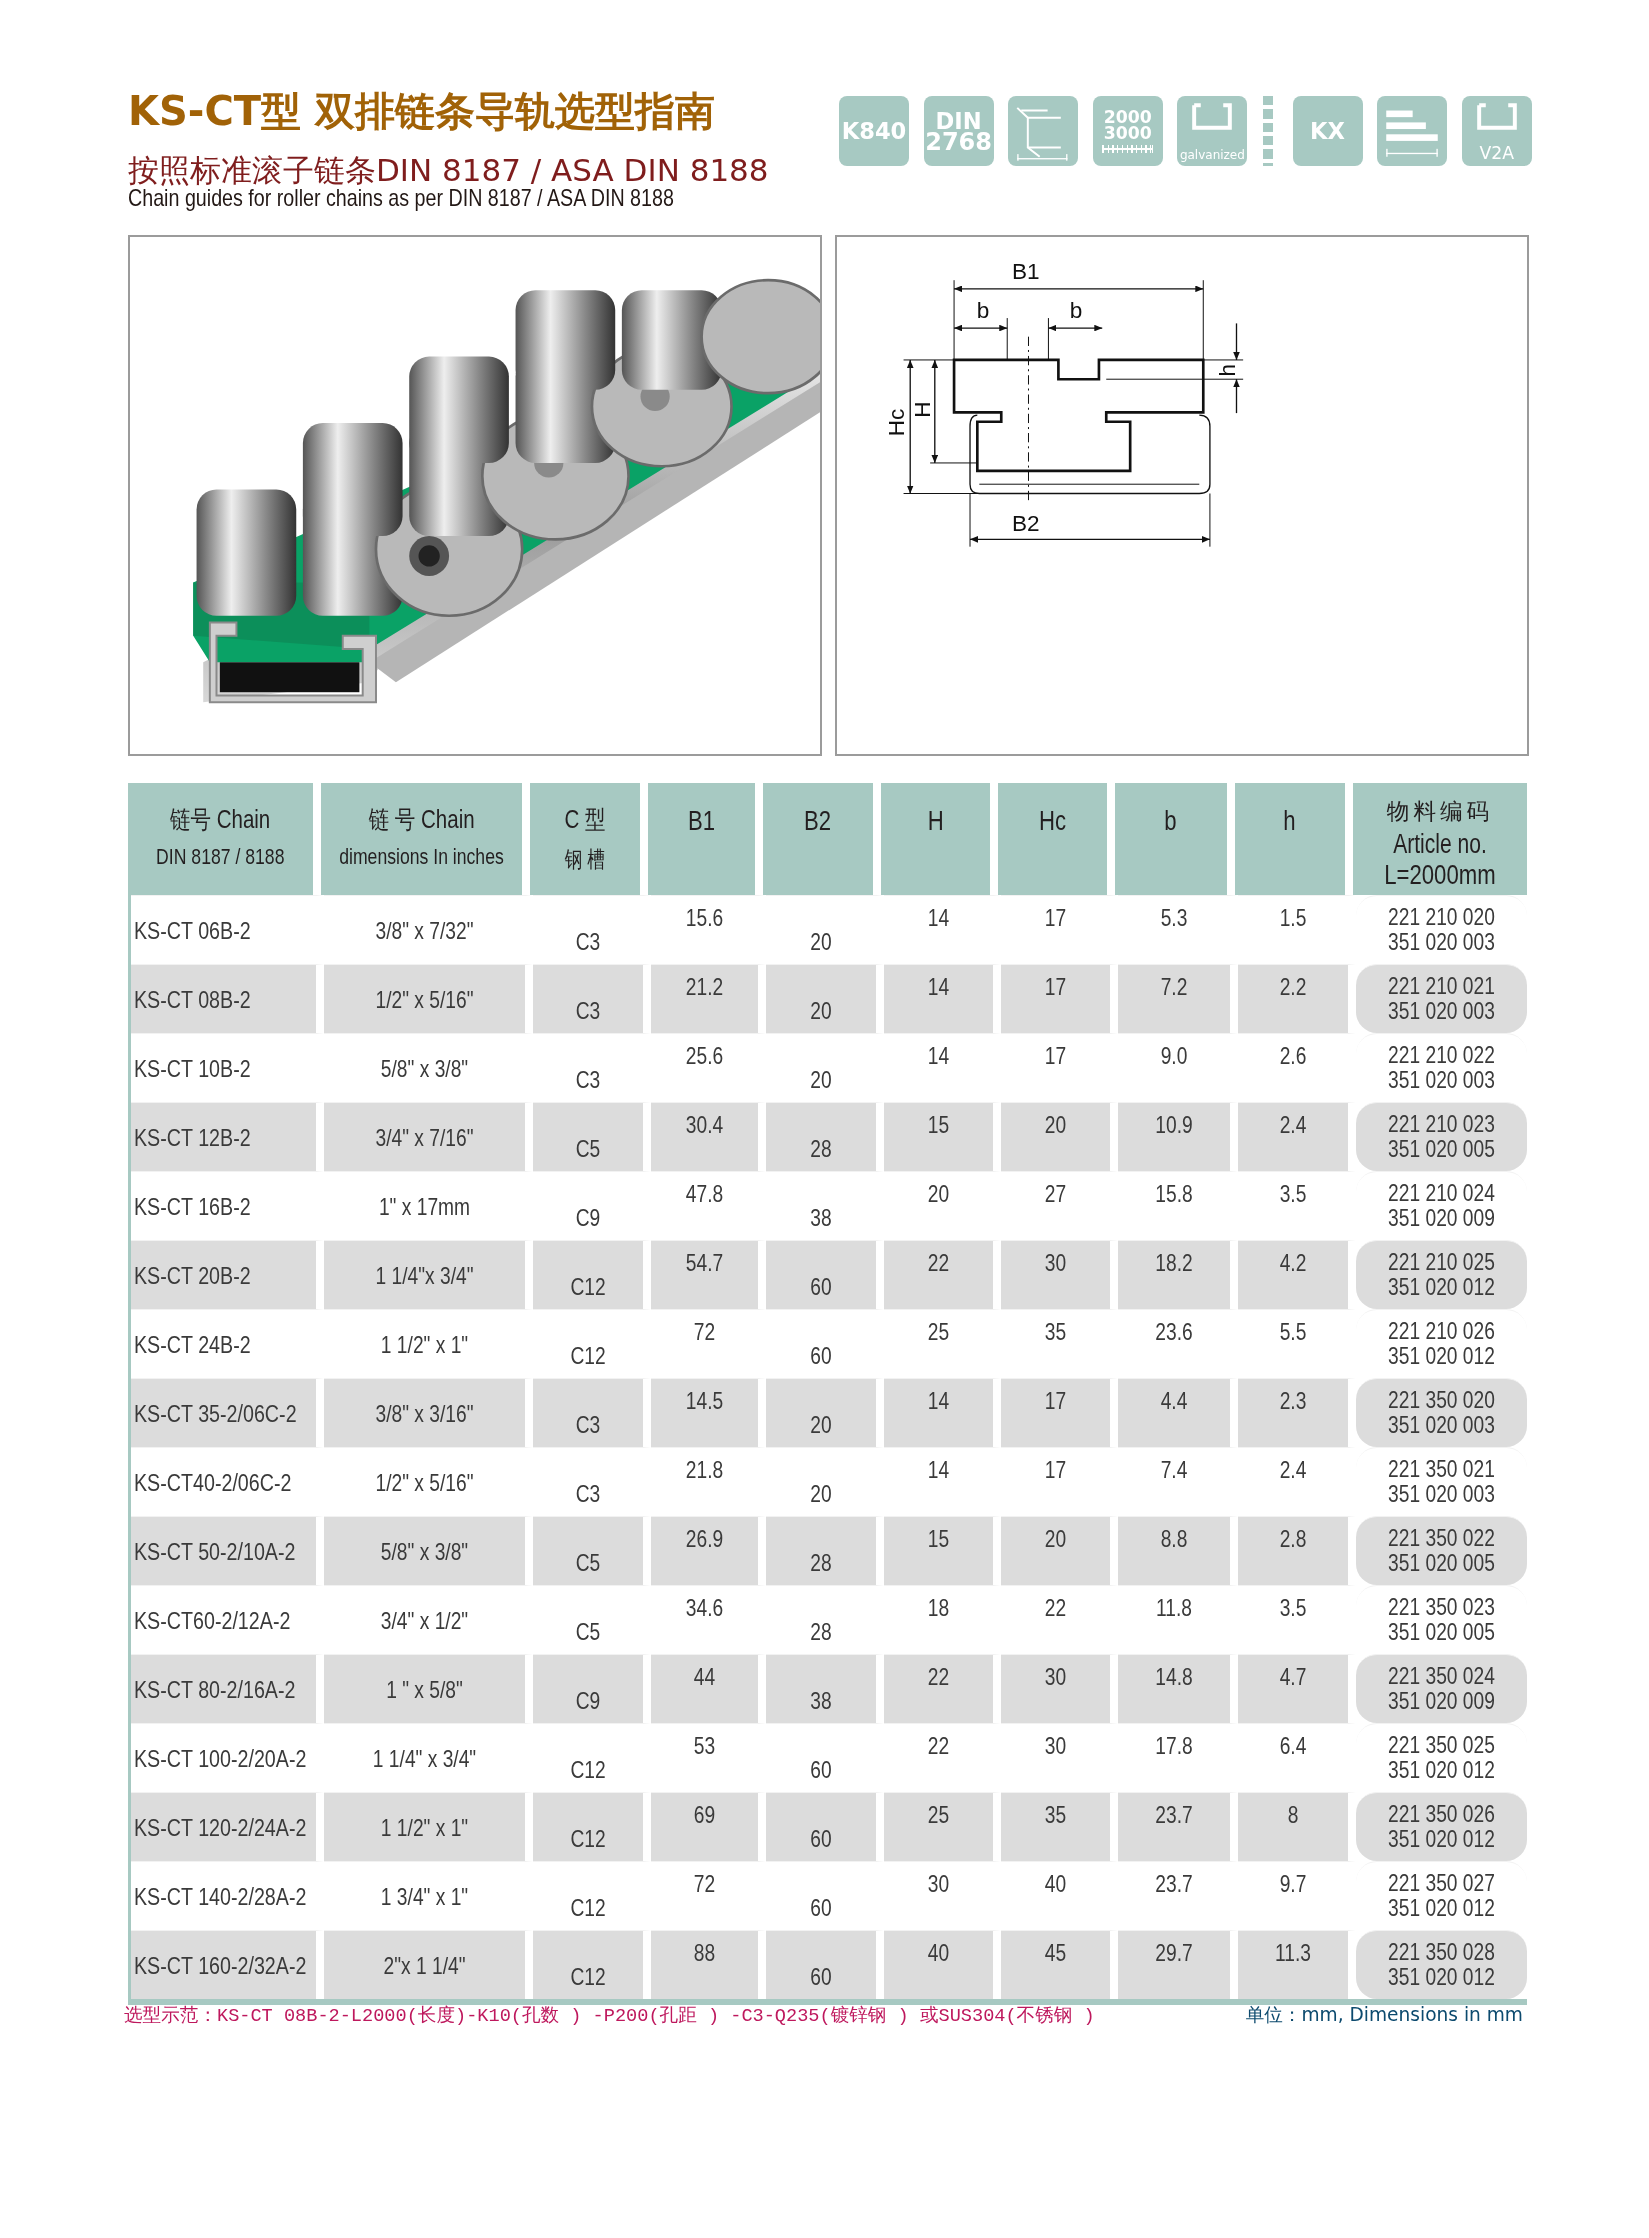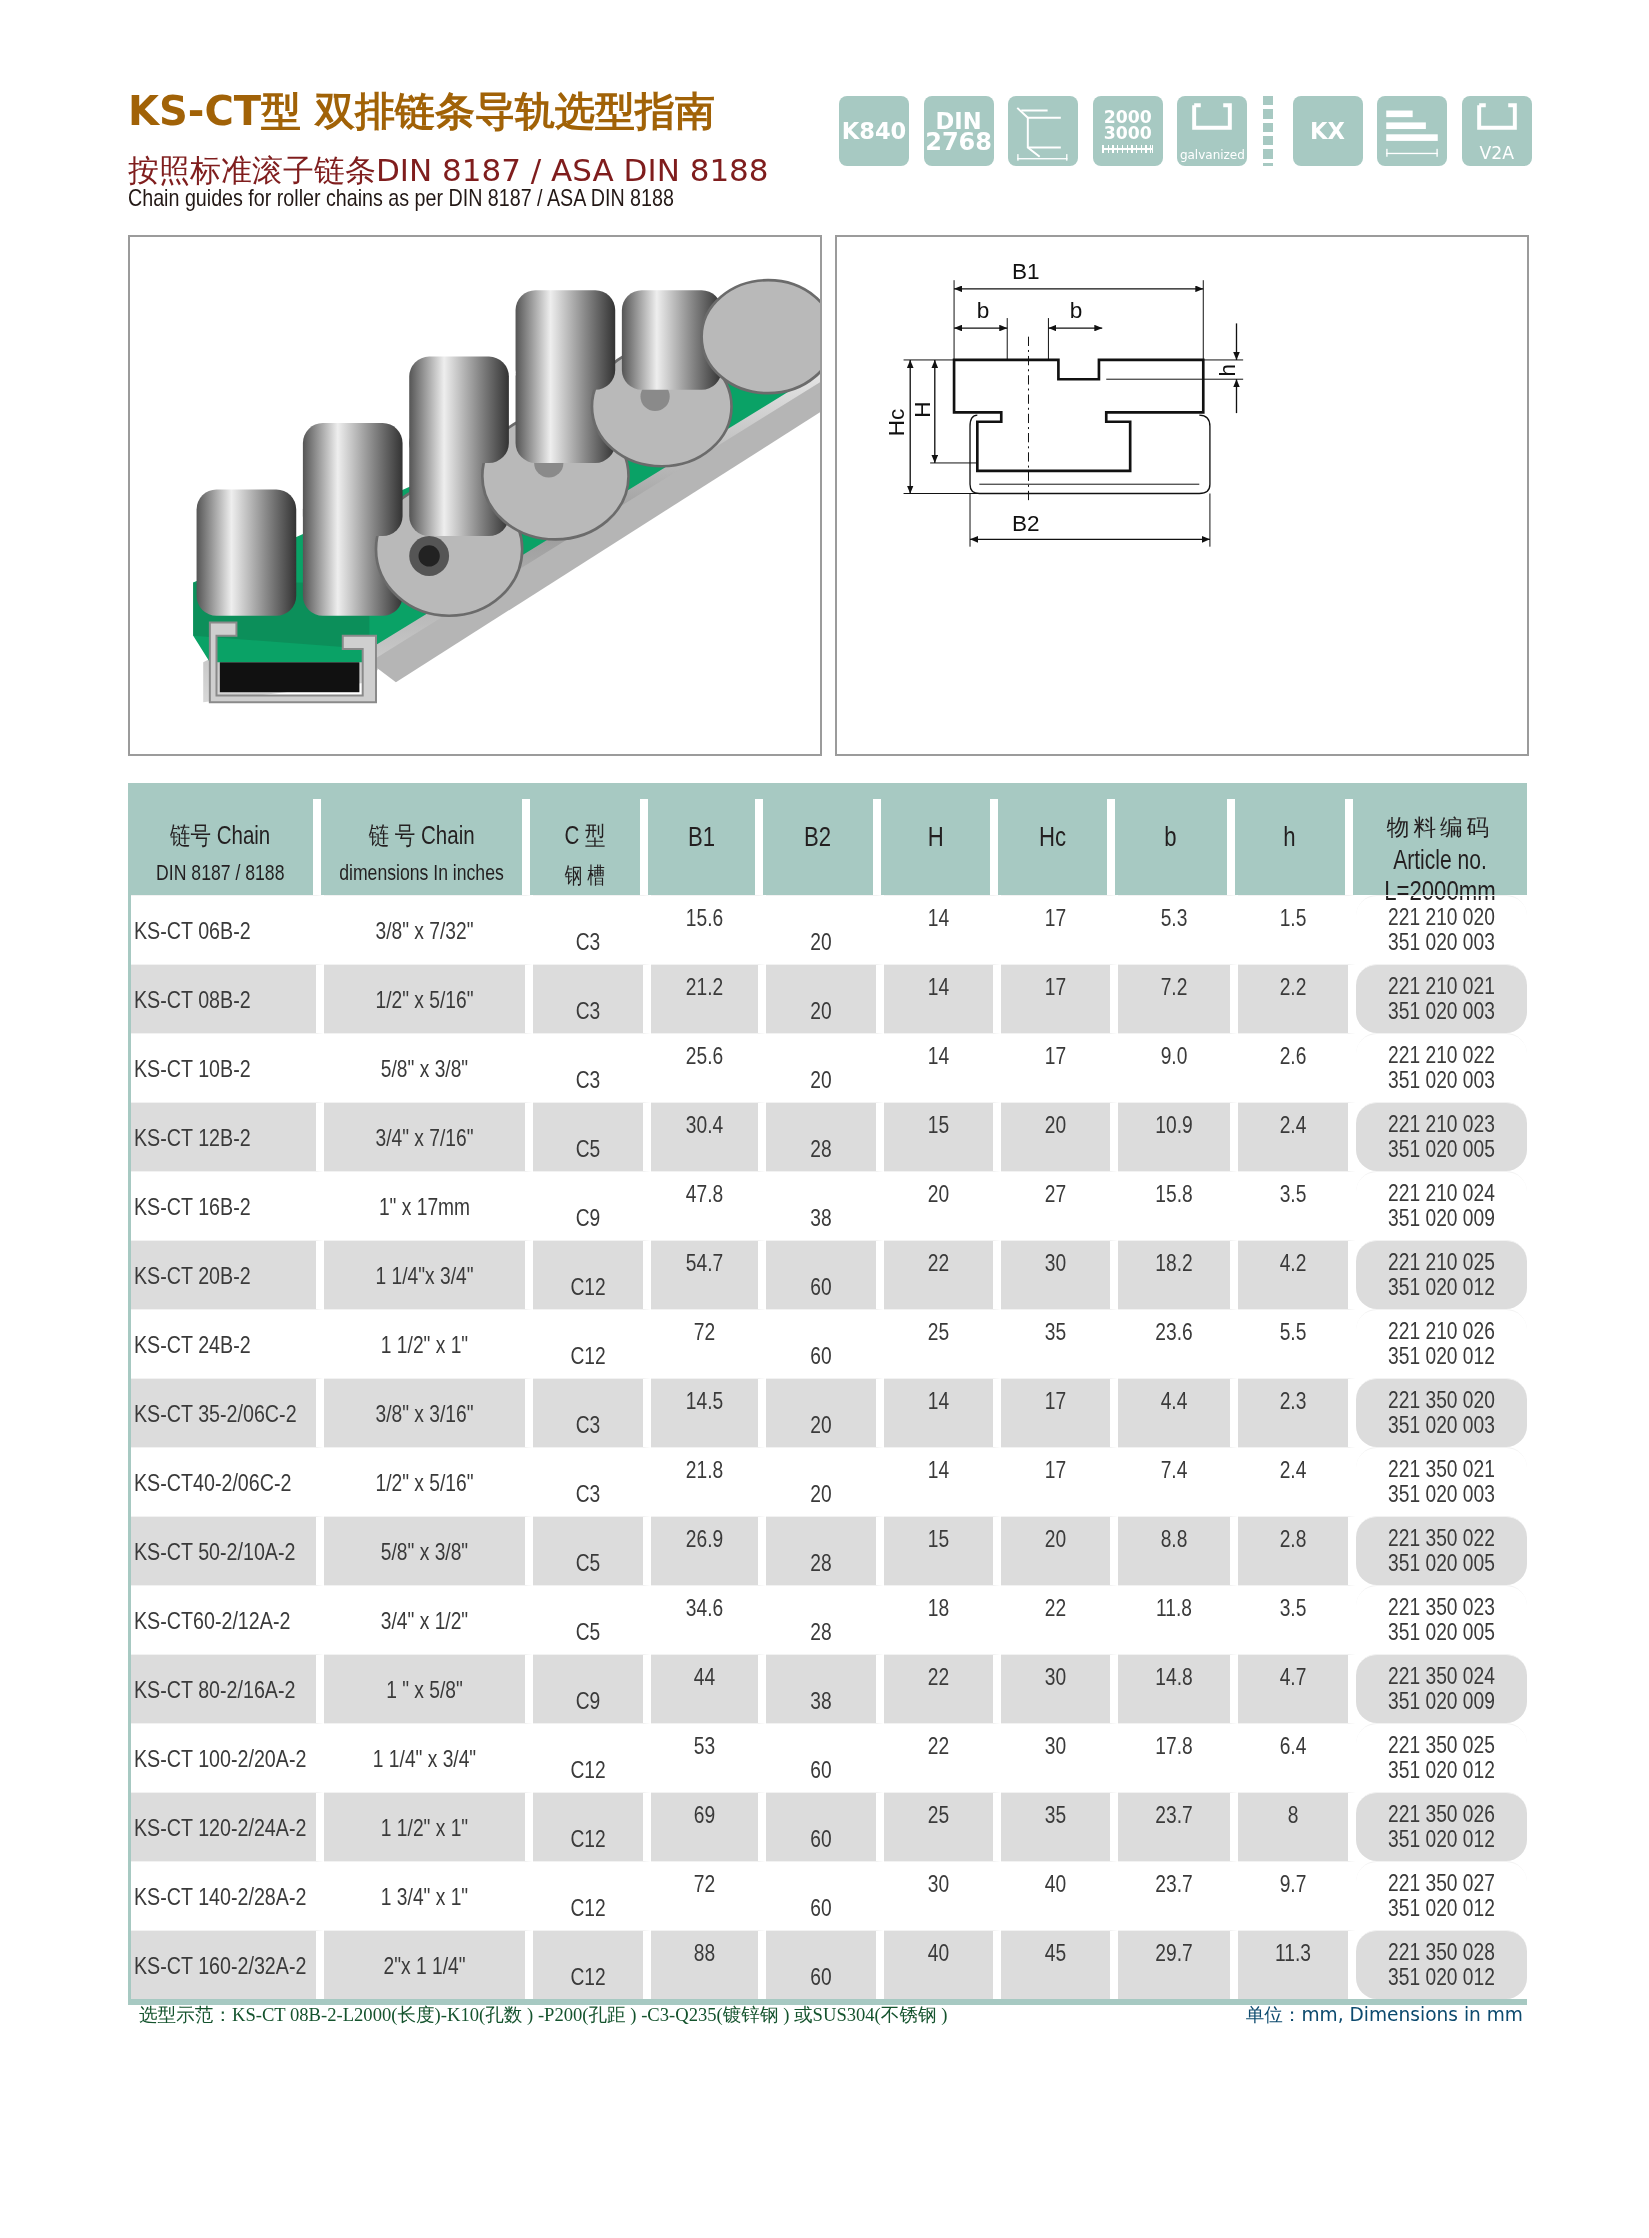--- a/index.html
+++ b/index.html
@@ -18,21 +18,21 @@
   .badge .cap { font-size: 12px; font-weight: normal; position: absolute; bottom: 4px; left: 0; right: 0; text-align: center; }
   .badge .cap2 { font-size: 17.3px; font-weight: normal; position: absolute; bottom: 2.7px; left: 0; right: 0; text-align: center; }
   .ruler { width: 51px; height: 8px; border-left: 1.3px solid #fff; border-right: 1.3px solid #fff; background: repeating-linear-gradient(90deg, #fff 0 1.3px, transparent 1.3px 4.7px); position: relative; }
   .ruler::after { content: ""; position: absolute; left: 0; right: 0; top: 3.3px; height: 1.3px; background: #fff; }
   .sep { width: 9.3px; height: 70px; margin-right: 20px; margin-left: 1.3px; background: repeating-linear-gradient(180deg, #a7c9c2 0 9.3px, transparent 9.3px 13.3px); }
 
   .photo-box { position: absolute; left: 128px; top: 235px; width: 694px; height: 521px; border: 2px solid #9b9b9b; background: #fff; overflow: hidden; }
   .diagram-box { position: absolute; left: 835px; top: 235px; width: 694px; height: 521px; border: 2px solid #9b9b9b; background: #fff; overflow: hidden; }
 
   .table-wrap { position: absolute; left: 128px; top: 783px; width: 1399px; }
-  .thead { display: flex; background: #a7c9c2; height: 112px; padding-top: 16px; }
+  .thead { display: flex; background: #a7c9c2; height: 112px; padding-top: 0; }
   .th { height: 112px; display: flex; flex-direction: column; align-items: center; justify-content: flex-start; color: #231f20; font-family: "Liberation Sans", sans-serif; text-align: center; border-right: 8px solid #fff; }
   .th:last-child { border-right: none; }
   .th .l1 { font-size: 25px; margin-top: 20px; transform: scaleX(0.82); white-space: nowrap; }
   .th .l2 { font-size: 22.6px; margin-top: 8px; transform: scaleX(0.78); white-space: nowrap; }
   .th.single .l1 { font-size: 27px; margin-top: 22.6px; }
   .th.article .l1 { font-size: 22.6px; margin-top: 13.3px; letter-spacing: 4px; transform: none; }
   .th.article .l2 { font-size: 27px; margin-top: 1.3px; }
   .th.article .l3 { font-size: 27px; margin-top: 0; transform: scaleX(0.82); }
 
   .tbody { border-left: 3.3px solid #a7c9c2; border-bottom: 6px solid #a7c9c2; }
@@ -45,21 +45,21 @@
   .td .mid { top: 21px; }
   .td .low { top: 32px; }
   .td .top { top: 8px; }
   .td .a1 { top: 6.7px; }
   .td .a2 { top: 32px; }
 
   .c0 { width: 193px; } .c1 { width: 209px; } .c2 { width: 118px; } .c3 { width: 115px; }
   .c4 { width: 118px; } .c5 { width: 117px; } .c6 { width: 117px; } .c7 { width: 120px; }
   .c8 { width: 118px; } .c9 { flex: 1; border-radius: 21px; }
 
-  .footnote { position: absolute; left: 139px; top: 2002px; font-size: 18.6px; color: #14532d; font-family: Liberation Serif, serif; }
+  .footnote { position: absolute; left: 124px; top: 2002px; font-size: 18.6px; color: #be185d; font-family: Liberation Mono, monospace; }
   .units { position: absolute; right: 126px; top: 2002px; font-size: 18.6px; color: #0c4a6e; font-family: "DejaVu Sans", sans-serif; }
 </style>
 </head>
 <body>
 
 <div class="title">KS-CT型 双排链条导轨选型指南</div>
 <div class="subtitle-cn">按照标准滚子链条DIN 8187 / ASA DIN 8188</div>
 <div class="subtitle-en">Chain guides for roller chains as per DIN 8187 / ASA DIN 8188</div>
 
 <div class="badges">

